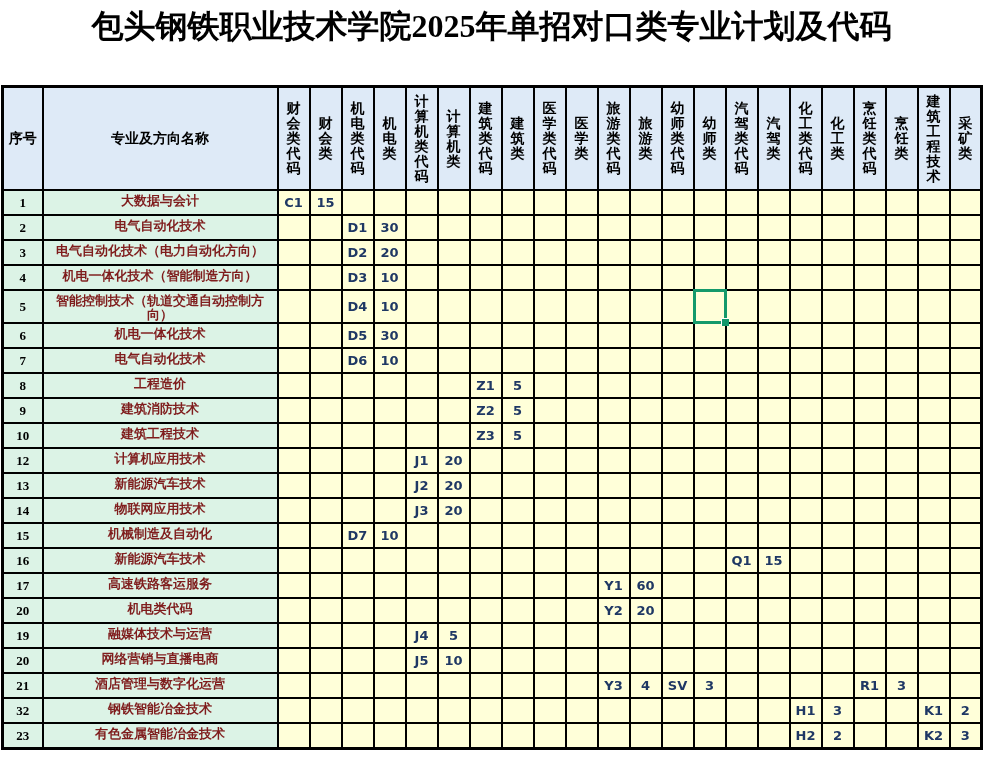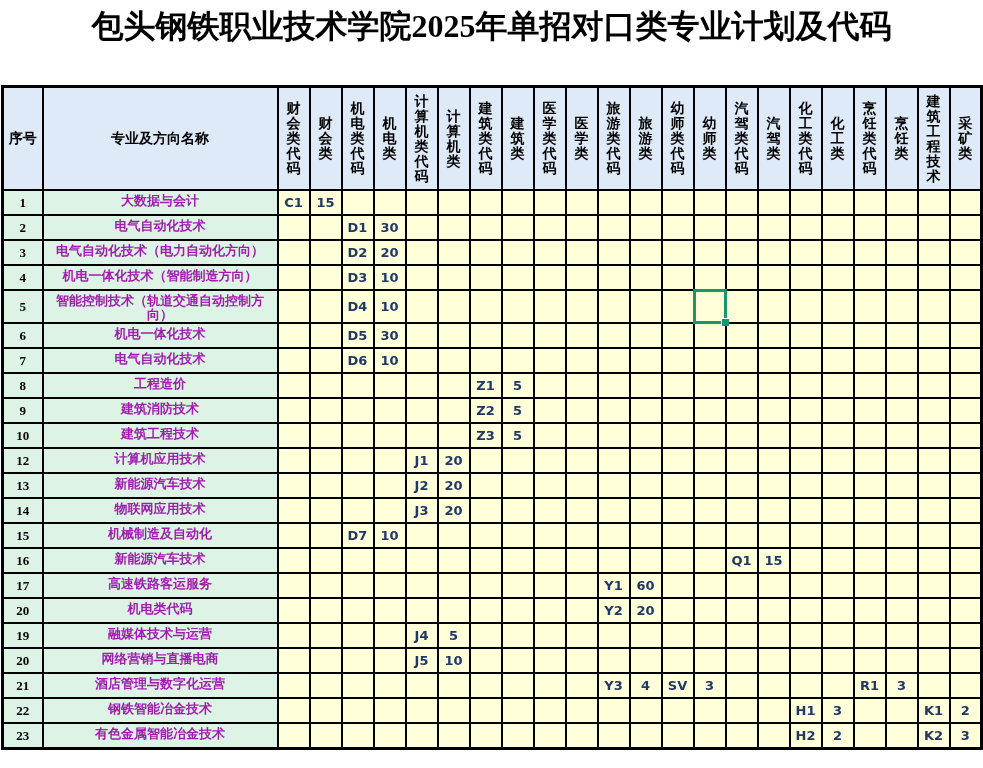--- a/index.html
+++ b/index.html
@@ -30,21 +30,21 @@
     text-align:center;font-size:14px;
   }
   td{height:20px;text-align:center;vertical-align:middle;}
   td.num{
     background:var(--name_bg,#DCF3E6);
     font-family:"Liberation Serif","DejaVu Serif",serif;
     font-weight:bold;font-size:13px;color:#000;
   }
   td.name{
     background:var(--name_bg,#DCF3E6);
-    font-weight:bold;font-size:13px;color:#a21caf;line-height:14px;
+    font-weight:bold;font-size:13px;color:#7f1d1d;line-height:14px;
     vertical-align:top;padding:3px 4px 0 4px;
   }
   td.val{
     background:var(--cell_bg,#FFFFD9);
     font-weight:bold;font-size:13px;color:var(--value_text,#1F3864);
   }
   td.selected{position:relative;overflow:visible;}
   .sel-border{
     position:absolute;top:-2px;left:-2px;right:-2px;bottom:-2px;
     border:3px solid var(--selection,#14996B);pointer-events:none;z-index:3;
@@ -679,21 +679,21 @@
         <td class="val"></td>
         <td class="val"></td>
         <td class="val"></td>
         <td class="val"></td>
         <td class="val">R1</td>
         <td class="val">3</td>
         <td class="val"></td>
         <td class="val"></td>
       </tr>
       <tr>
-        <td class="num">22</td>
+        <td class="num">32</td>
         <td class="name">钢铁智能冶金技术</td>
         <td class="val"></td>
         <td class="val"></td>
         <td class="val"></td>
         <td class="val"></td>
         <td class="val"></td>
         <td class="val"></td>
         <td class="val"></td>
         <td class="val"></td>
         <td class="val"></td>

